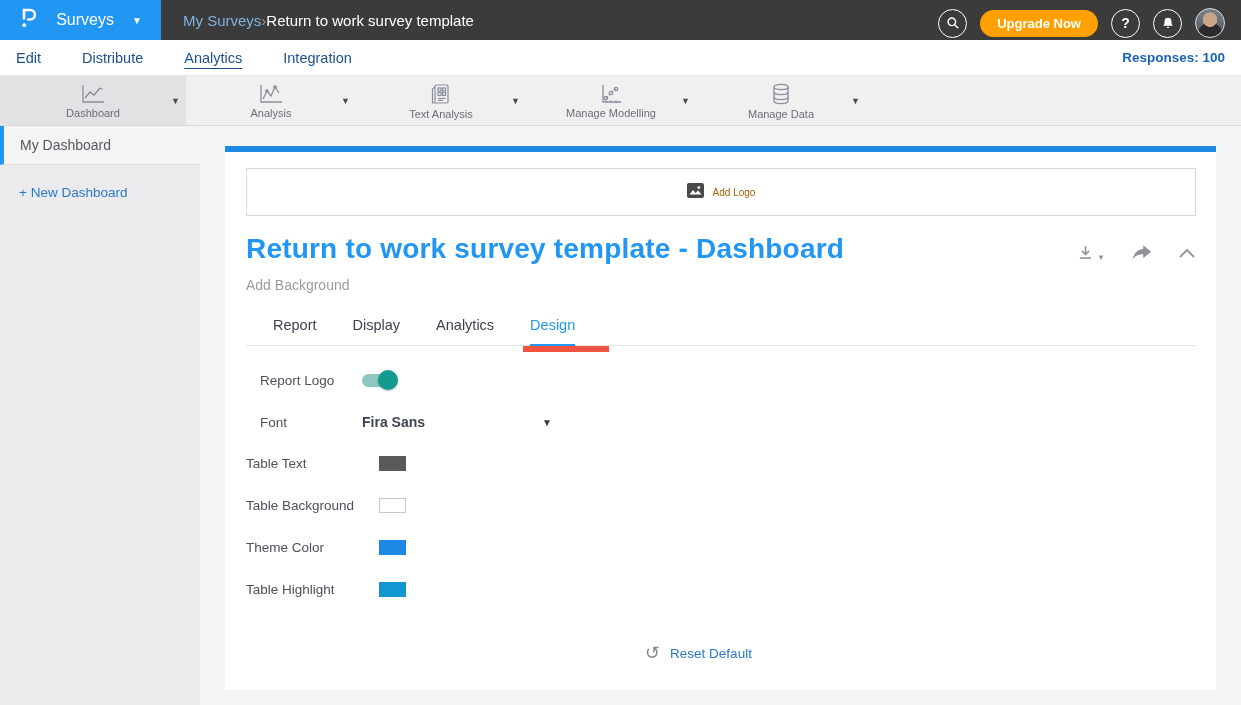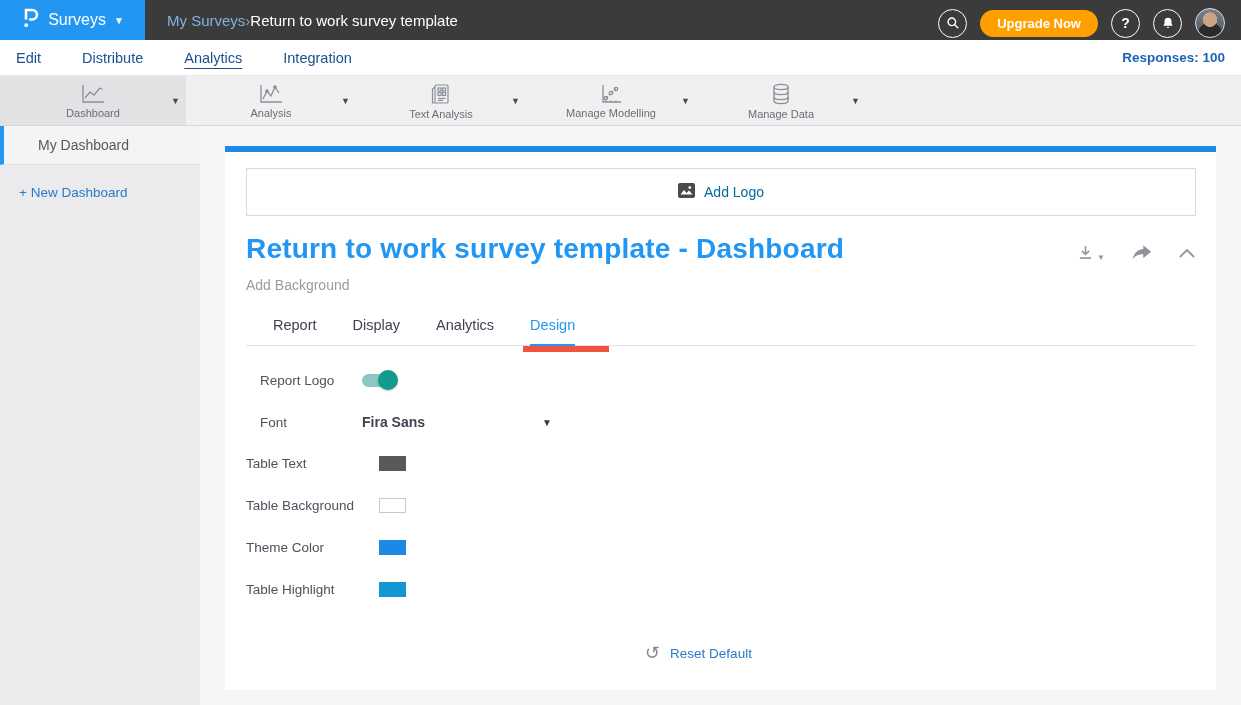--- a/index.html
+++ b/index.html
@@ -1,22 +1,22 @@
 <!DOCTYPE html>
 <html><head>
 <meta charset="utf-8">
 <style>
   * { margin:0; padding:0; box-sizing:border-box; }
   html,body { width:1241px; height:705px; overflow:hidden; background:#f4f5f6;
               font-family:"Liberation Sans", sans-serif; }
 
   
   .header { height:40px; background:#3b3b3b; display:flex; align-items:center; }
-  .brand { width:145px; height:40px; background:#2196f3; display:flex; align-items:center;
-           justify-content:center; gap:8px; cursor:pointer; }
+  .brand { width:161px; height:40px; background:#2196f3; display:flex; align-items:center;
+           justify-content:center; gap:18px; cursor:pointer; }
   .brand-label { color:#fff; font-size:16px; font-weight:500; }
   .brand-caret { color:#fff; font-size:10px; }
   .crumbs { display:flex; align-items:center; margin-left:22px; }
   .crumb-parent { color:#7fb2e0; font-size:15px; }
   .crumb-sep { color:#9a9a9a; font-size:15px; }
   .crumb-current { color:#fff; font-size:15px; }
   .header-right { margin-left:auto; display:flex; align-items:center; gap:13px; padding-right:16px;margin-top:6px; }
   .hcircle { width:29px; height:29px; border:1.5px solid #fff; border-radius:50%;
              display:flex; align-items:center; justify-content:center; color:#fff;
              font-size:14px; font-weight:700; cursor:pointer; }
@@ -43,30 +43,30 @@
   .tool-label { font-size:11px; color:#696e79; }
   .tool-caret { position:absolute; right:6px; top:50%; transform:translateY(-50%);
                 font-size:9px; color:#4a4a4a; }
   .tool-icon svg { display:block; }
 
   
   .page-body { display:flex; height:579px; }
   .sidebar { width:200px; background:#ebebed; flex-shrink:0; }
   .side-item { height:39px; background:#f4f4f5; border-left:4px solid #2196f3;
                border-bottom:1px solid #e1e1e3; display:flex; align-items:center;
-               padding-left:34px; color:#55595f; font-size:14px; cursor:pointer; }
+               padding-left:16px; color:#55595f; font-size:14px; cursor:pointer; }
   .new-dash { margin:20px 0 0 19px; color:#2979c9; font-size:13.5px; cursor:pointer; display:inline-block; }
 
   .content { flex:1; padding:20px 25px 0 25px; }
   .card { width:991px; height:544px; background:#fff; border-top:6px solid #1e88e5;
           padding:0 20px 0 21px; }
 
   .addlogo-box { margin-top:16px; height:48px; border:1px solid #d9d9d9; display:flex;
                  align-items:center; justify-content:center; gap:9px; cursor:pointer; }
-  .addlogo-label { color:#0369a1; font-size:14px; }
+  .addlogo-label { color:#a16207; font-size:10px; }
 
   .title-row { display:flex; align-items:flex-start; margin-top:17px; }
   .page-title { color:#2196f3; font-size:28px; font-weight:600; letter-spacing:0.2px; }
   .title-actions { margin-left:auto; display:flex; align-items:center; gap:26px; margin-top:10px; }
   .action-ic { color:#8f9399; cursor:pointer; display:flex; align-items:flex-end; }
   .dl-caret { font-size:8px; color:#8f9399; margin-left:2px; }
 
   .description { margin-top:12px; color:#9b9b9b; font-size:14px; cursor:pointer; }
 
   .tabs-row { margin-top:24px; padding-left:27px; display:flex; gap:36px;

